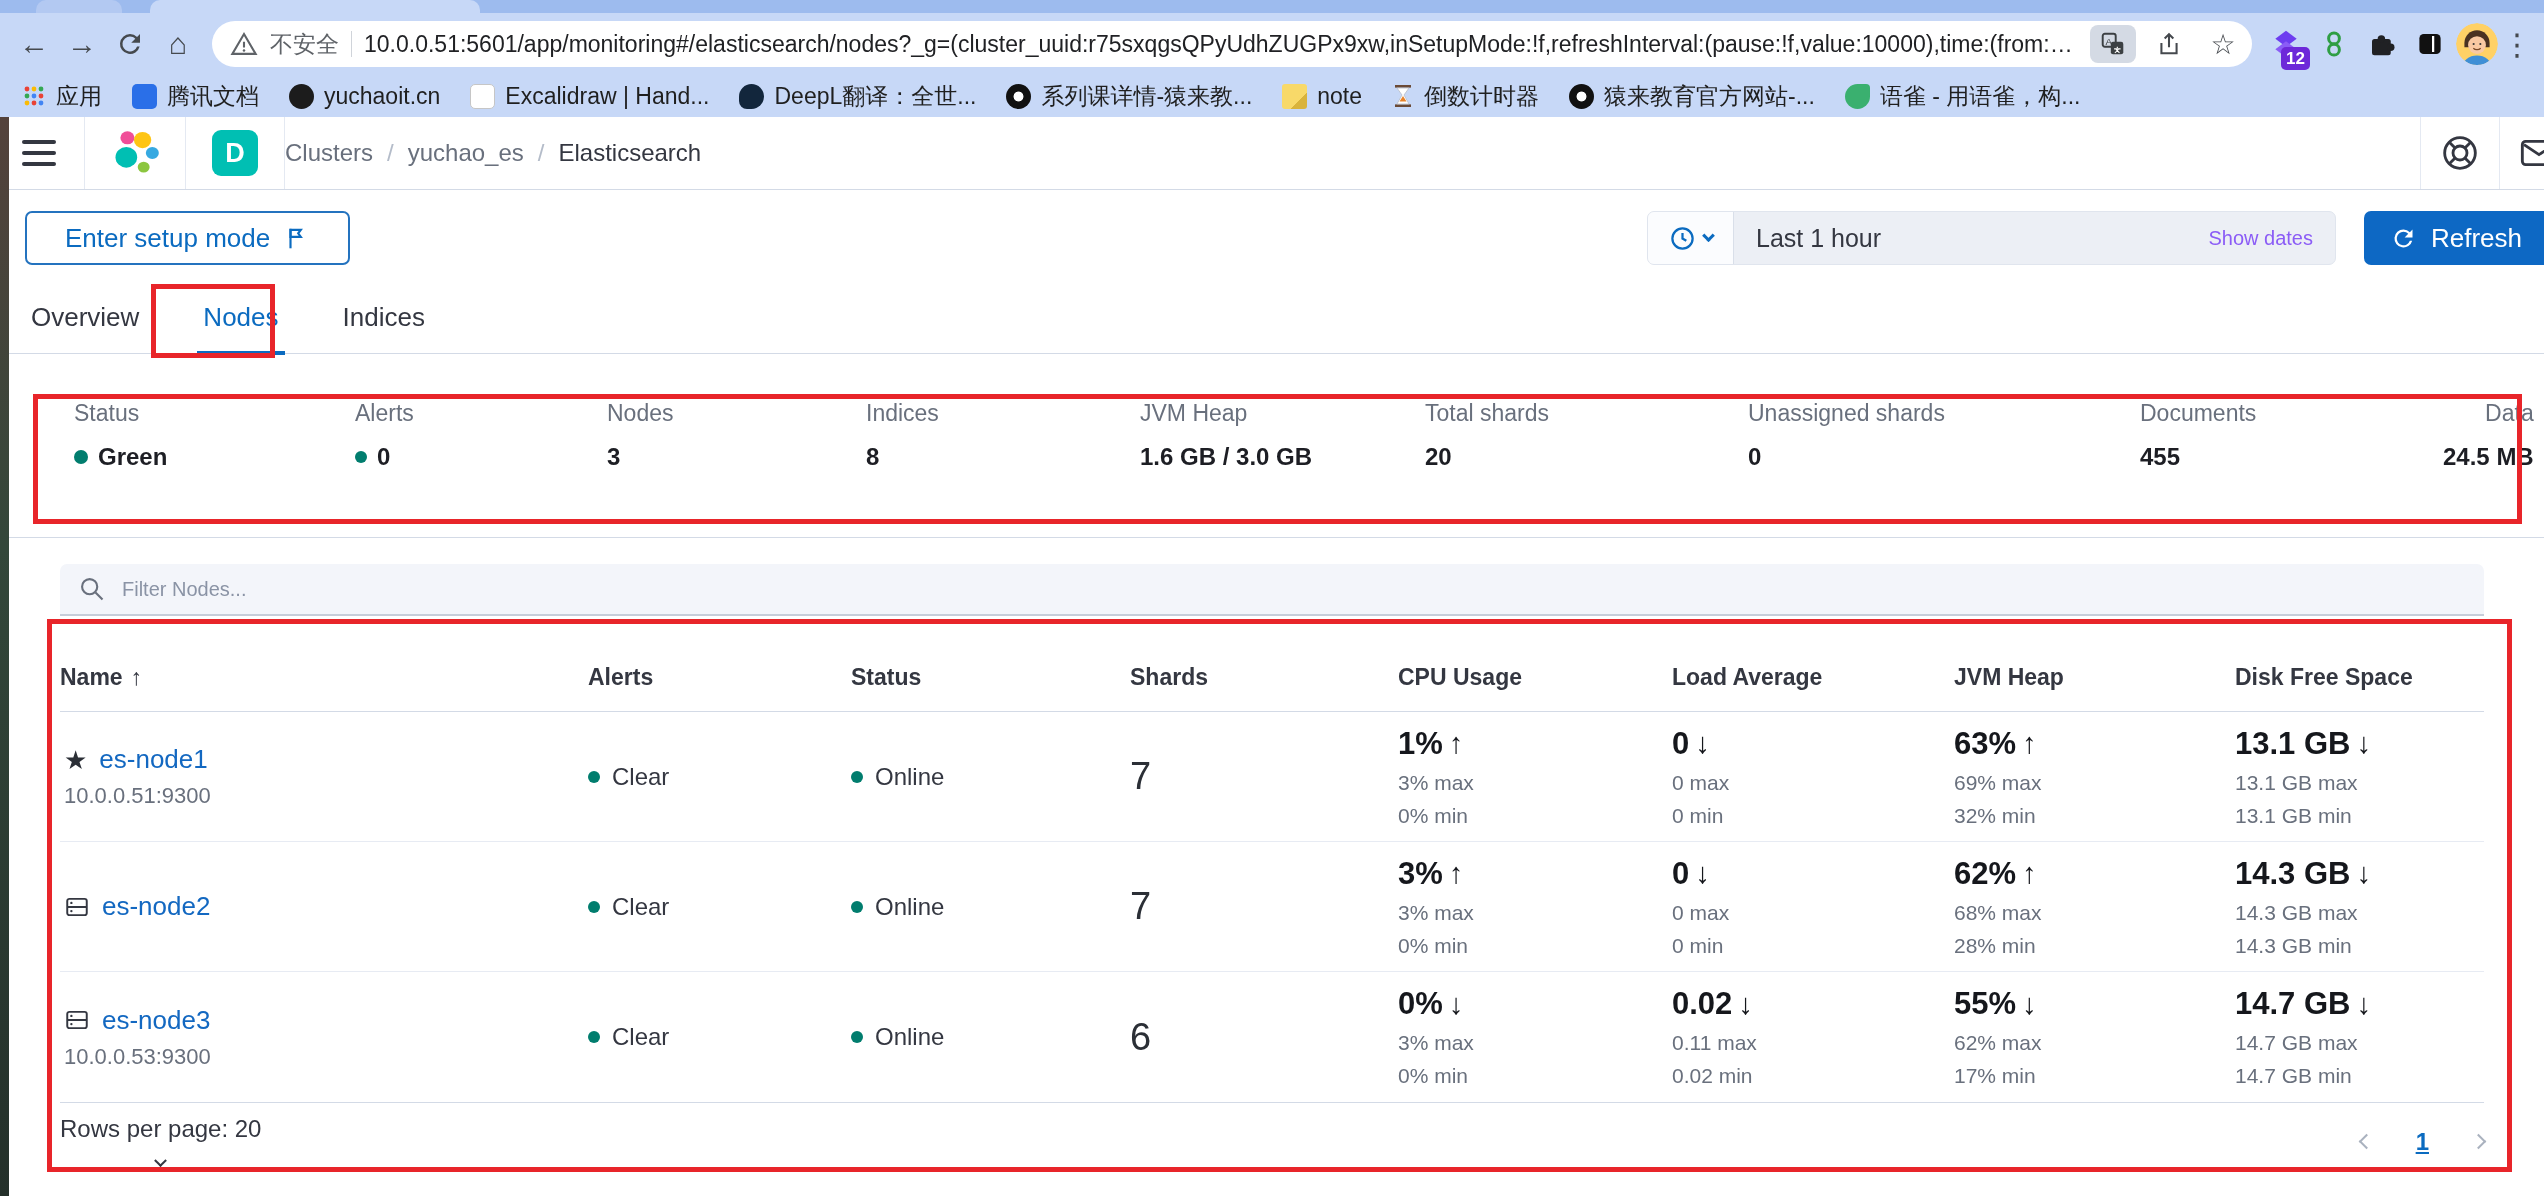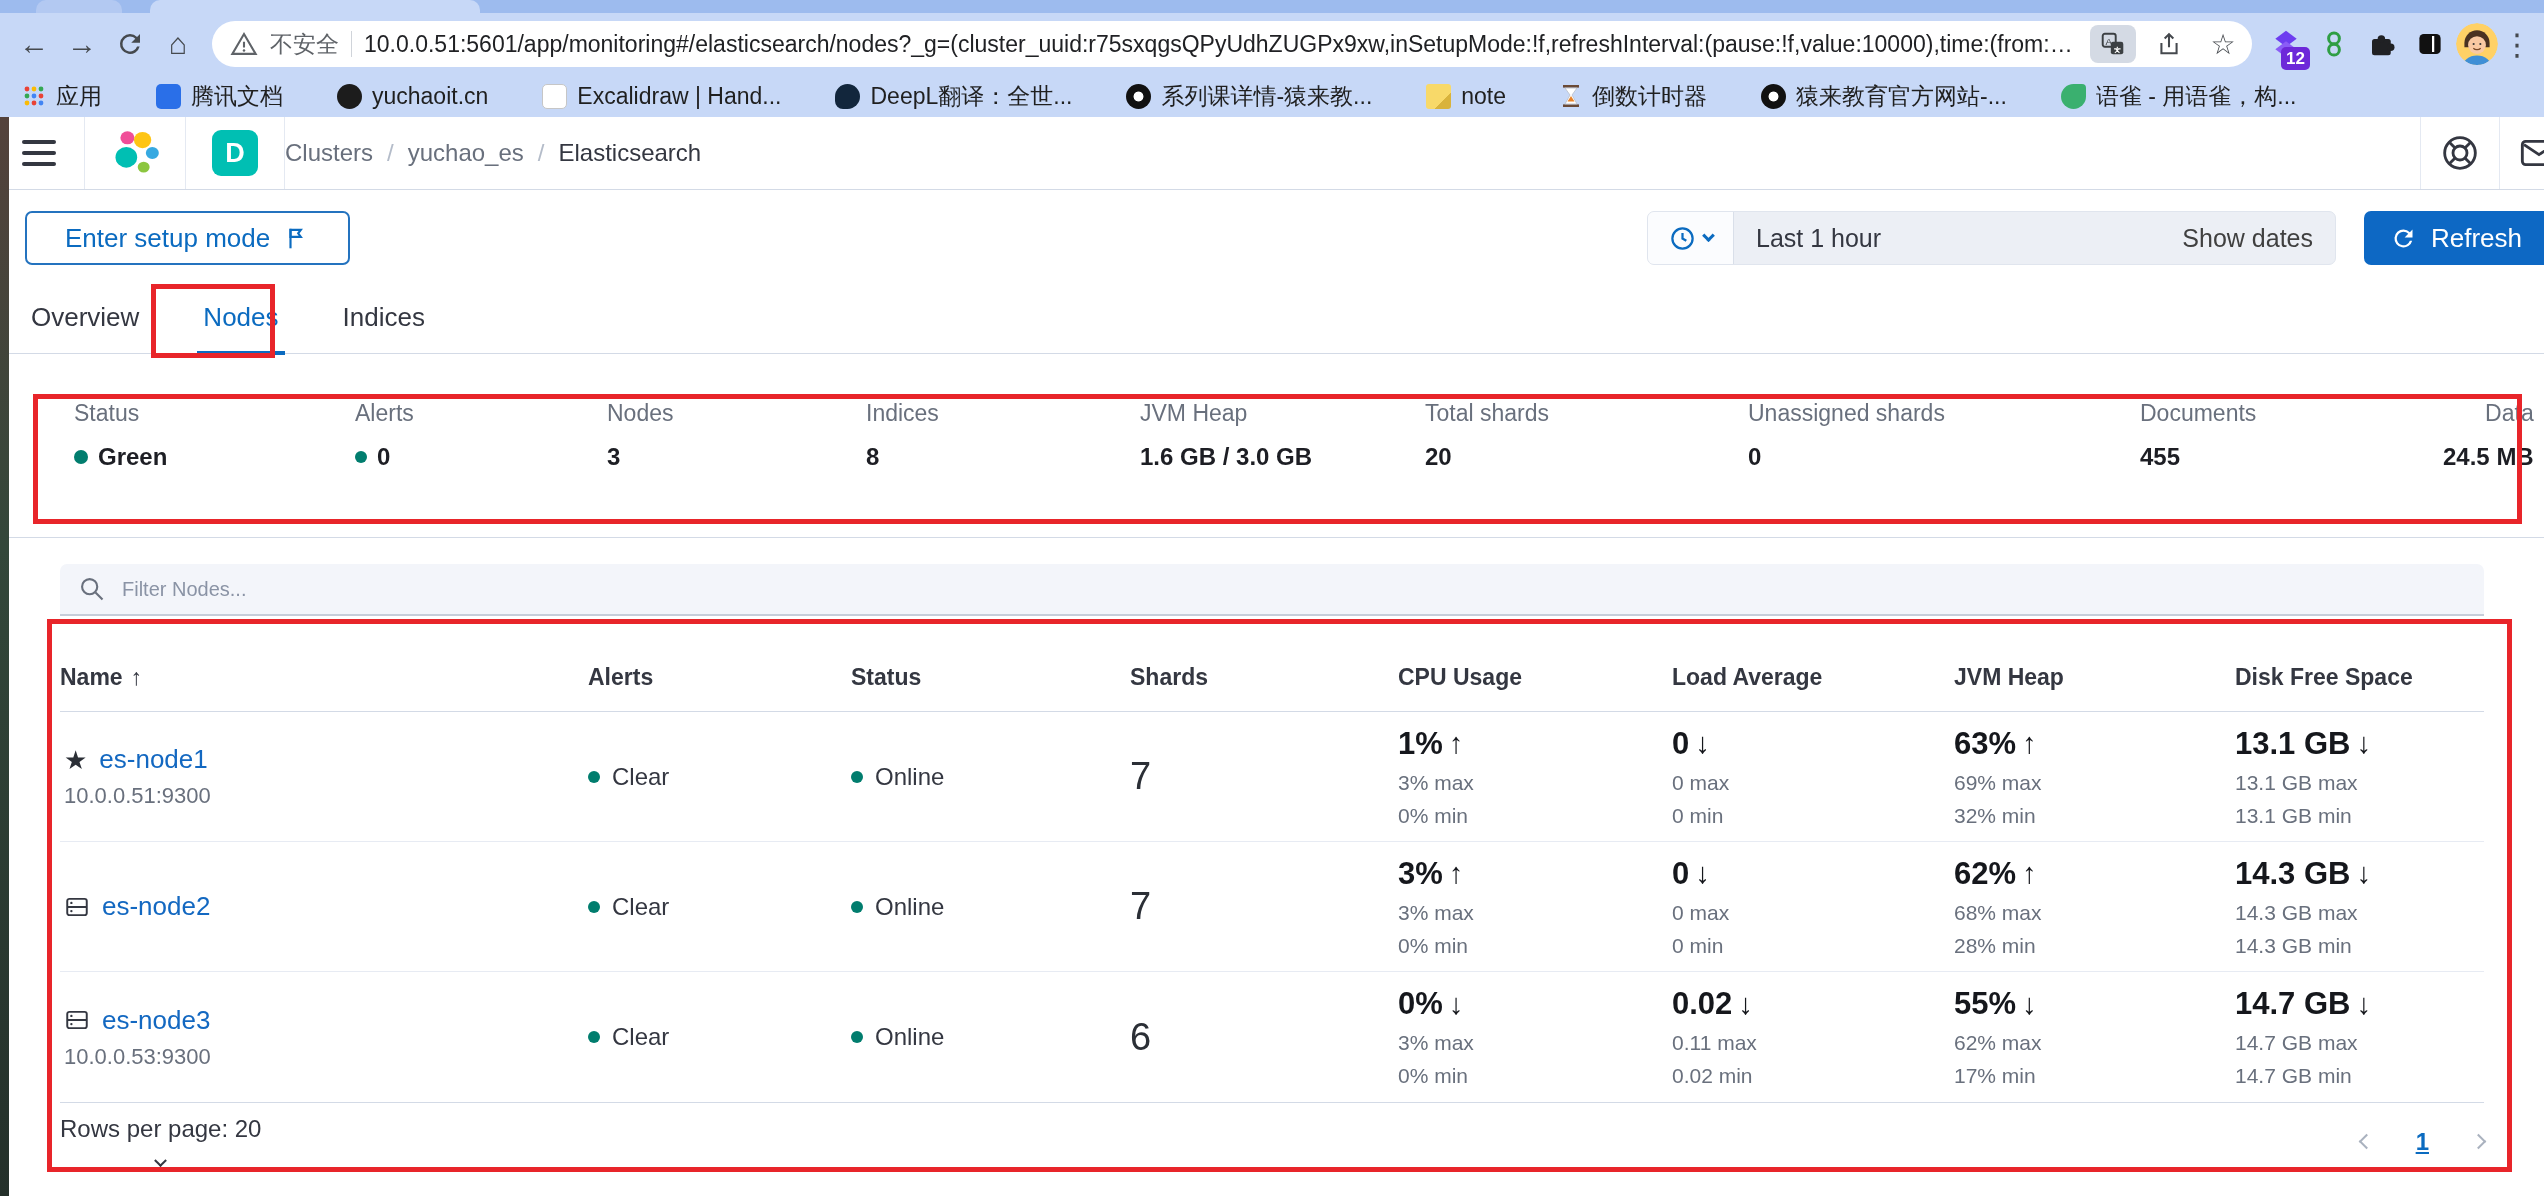--- a/index.html
+++ b/index.html
@@ -19,21 +19,21 @@
   .sec-label { color:#5f6368; font-size:23px; white-space:nowrap; }
   .om-div { width:1px; height:26px; background:#d0d4da; flex:none; }
   .url-text { color:#202124; font-size:23px; white-space:nowrap; overflow:hidden; text-overflow:ellipsis; flex:1; }
   .translate-pill { background:#d4dae4; border-radius:8px; width:46px; height:38px; display:flex; align-items:center; justify-content:center; flex:none; }
   .om-icon { width:42px; height:42px; display:flex; align-items:center; justify-content:center; color:#45494e; font-size:28px; flex:none; }
   .ext-icon { width:44px; height:48px; display:flex; align-items:center; justify-content:center; position:relative; flex:none; }
   .ext-badge { position:absolute; right:-2px; bottom:-2px; background:#6d28d9; color:#fff; font-size:17px; line-height:1; padding:3px 5px; border-radius:5px; font-weight:700; }
   .avatar-wrap { width:42px; height:42px; border-radius:50%; overflow:hidden; flex:none; }
   .dots-menu { color:#45494e; font-size:30px; width:30px; text-align:center; flex:none; }
 
-  .bookmarks { height:42px; background:#c7d8f7; display:flex; align-items:center; gap:30px; padding:0 22px; font-size:23px; color:#1f1f1f; }
+  .bookmarks { height:42px; background:#c7d8f7; display:flex; align-items:center; gap:6px; padding:0 22px; font-size:23px; color:#1f1f1f; }
   .bm { display:flex; align-items:center; gap:10px; margin-right:24px; white-space:nowrap; }
   .fv { width:25px; height:25px; border-radius:5px; flex:none; }
   .fv-docs { background:#2a6fe8; }
   .fv-yc { background:#1c1c1c; border-radius:50%; }
   .fv-ex { background:#fff; border:1px solid #c6c6c6; }
   .fv-deepl { background:#12263c; border-radius:50% 50% 50% 8px; }
   .fv-yuan { background:radial-gradient(circle at 50% 50%, #fff 0 26%, #111 30% 100%); border-radius:50%; }
   .fv-note { background:linear-gradient(135deg,#f8d969 68%,#d9b33c 68%); border-radius:3px; }
   .fv-yq { background:#3ab06f; border-radius:50% 4px 50% 50%; }
 
@@ -50,21 +50,21 @@
   .crumb-sep { color:#b4bcc9; }
   .kb-header-right { margin-left:auto; display:flex; align-items:center; height:100%; }
   .hdr-ic { width:78px; height:100%; display:flex; align-items:center; justify-content:center; }
 
   
   .setup-row { display:flex; align-items:center; padding:20px 0 0 25px; height:76px; }
   .setup-btn { display:flex; align-items:center; gap:14px; border:2px solid #2473bf; color:#0b6bc0; border-radius:7px; height:54px; padding:0 38px; font-size:26px; background:#fff; }
   .timepicker { margin-left:auto; display:flex; height:54px; border-radius:7px; overflow:hidden; border:1px solid #e0e5ee; background:#eceff5; width:689px; flex:none; }
   .tp-quick { width:86px; background:#fbfcfe; border-right:1px solid #d9dfe9; display:flex; align-items:center; justify-content:center; gap:8px; }
   .tp-value { flex:1; display:flex; align-items:center; padding:4px 22px; gap:12px; font-size:25px; color:#343741; }
-  .showdates { margin-left:auto; color:#404040; font-size:25px; white-space:nowrap; }
+  .showdates { margin-left:auto; color:#8b5cf6; font-size:20px; white-space:nowrap; }
   .refresh-btn { flex:none; margin-left:28px; margin-right:-36px; width:216px; height:54px; background:#0d68c4; color:#fff; border:none; border-radius:7px; font-size:26px; display:flex; align-items:center; justify-content:flex-start; gap:14px; padding:0 0 0 26px; }
   .chev { display:inline-block; width:11px; height:11px; border-right:3px solid currentColor; border-bottom:3px solid currentColor; }
   .chev-down { transform:rotate(45deg) translate(-2px,-2px); }
   .chev-left { transform:rotate(135deg); }
   .chev-right { transform:rotate(-45deg); }
 
   
   .tabs-row { margin-top:26px; padding:0 0 0 25px; border-bottom:1px solid #d3dae6; display:flex; gap:52px; }
   .tab { font-size:26px; color:#343741; padding:10px 6px 20px; }
   .tab.active { color:#0b6bc0; border-bottom:4px solid #0b6bc0; margin-bottom:-2px; padding-bottom:18px; }

